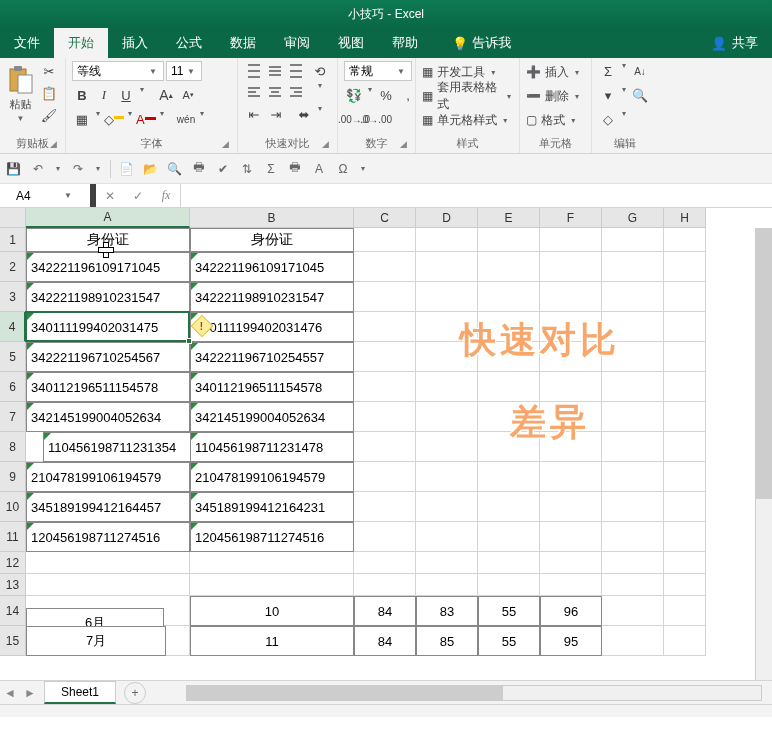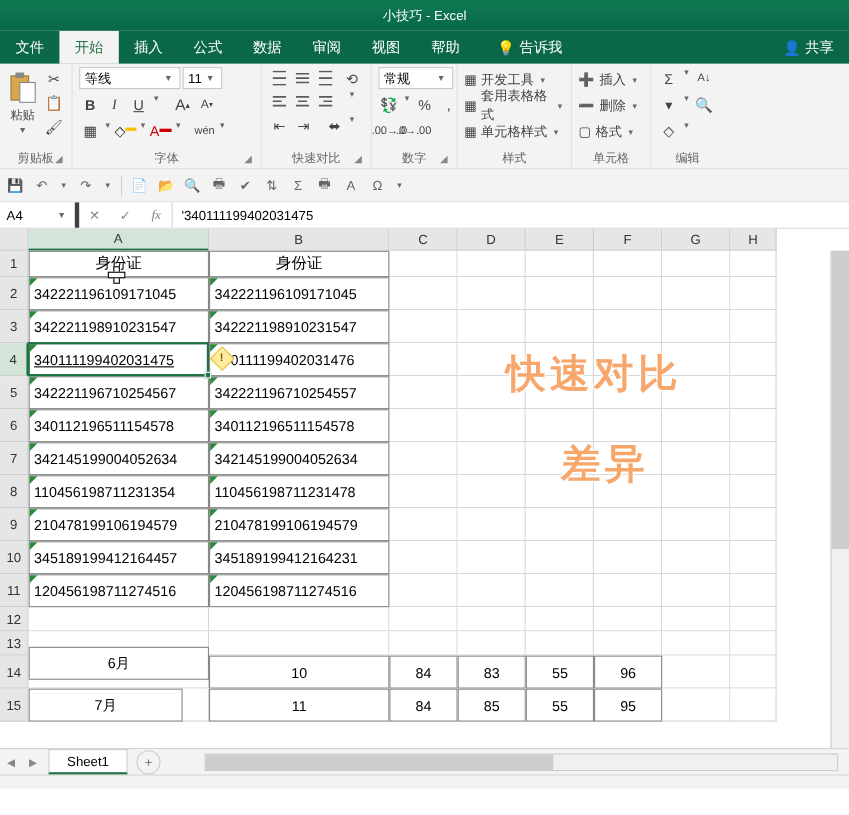--- a/index.html
+++ b/index.html
@@ -33,21 +33,21 @@
 .btn16.u{text-decoration:underline;}
 .align-grid{display:grid;grid-template-columns:repeat(3,20px);grid-template-rows:repeat(2,20px);gap:1px;}
 .align-btn{width:20px;height:20px;display:flex;align-items:center;justify-content:center;}
 .align-btn svg{width:14px;height:14px;stroke:#5a5a5a;stroke-width:1.5;}
 .num-box{width:68px;height:20px;border:1px solid #c8c8c8;background:#fff;font-size:12px;padding:0 4px;display:flex;align-items:center;justify-content:space-between;margin-bottom:2px;}
 .style-row{display:flex;align-items:center;gap:4px;height:22px;font-size:12px;color:#444;}
 .qat{height:30px;background:#f3f3f3;border-bottom:1px solid #e1e1e1;display:flex;align-items:center;padding:0 6px;gap:8px;}
 .qat .ico{color:#666;}
 .qat-sep{width:1px;height:18px;background:#d0d0d0;}
 .formula-bar{height:24px;background:#fff;border-bottom:1px solid #d4d4d4;display:flex;align-items:stretch;}
-.name-box{width:72px;border-right:4px solid #404040;display:flex;align-items:center;padding:0 6px;font-size:12px;justify-content:space-between;}
+.name-box{width:96px;border-right:6px solid #404040;display:flex;align-items:center;padding:0 16px;font-size:12px;justify-content:space-between;}
 .fb-btns{display:flex;align-items:center;border-right:1px solid #d4d4d4;}
 .fb-btn{width:28px;display:flex;align-items:center;justify-content:center;color:#888;}
 .fx{font-style:italic;font-family:serif;}
 .formula-input{flex:1;padding:0 8px;display:flex;align-items:center;font-size:12px;}
 .grid-area{position:relative;height:472px;overflow:hidden;background:#fff;}
 .corner{position:absolute;left:0;top:0;width:26px;height:20px;background:#e6e6e6;border-right:1px solid #ccc;border-bottom:1px solid #ccc;}
 .col-headers{position:absolute;left:26px;top:0;height:20px;display:flex;}
 .col-h{background:#e6e6e6;border-right:1px solid #ccc;border-bottom:1px solid #ccc;display:flex;align-items:center;justify-content:center;font-size:12px;color:#333;}
 .col-h.sel{background:#d3e5d9;border-bottom:2px solid #217346;}
 .row-headers{position:absolute;left:0;top:20px;width:26px;}
@@ -322,21 +322,20 @@
 <div class="formula-bar">
   <div class="name-box">
       <span>A4</span>
       <span class="drop">▼</span>
     </div>
   <div class="fb-btns">
     <span class="fb-btn">✕</span>
     <span class="fb-btn">✓</span>
     <span class="fb-btn fx">fx</span>
   </div>
-  <div class="formula-input">'340111199402031475</div>
 </div>
 
 <div class="grid-area">
   <div class="corner"></div>
   <div class="col-headers" id="colH">
       <div class="col-h sel" style="width: 164px;">A</div>
       <div class="col-h" style="width: 164px;">B</div>
       <div class="col-h" style="width: 62px;">C</div>
       <div class="col-h" style="width: 62px;">D</div>
       <div class="col-h" style="width: 62px;">E</div>
@@ -481,37 +480,37 @@
       <div class="cell " style="left: 452px; top: 398px; width: 62px; height: 30px;"></div>
       <div class="cell " style="left: 514px; top: 398px; width: 62px; height: 30px;"></div>
       <div class="cell " style="left: 576px; top: 398px; width: 62px; height: 30px;"></div>
       <div class="cell " style="left: 638px; top: 398px; width: 42px; height: 30px;"></div>
       <div class="cell header bordered" style="left: 0px; top: 0px; width: 164px; height: 24px;">身份证</div>
       <div class="cell header bordered" style="left: 164px; top: 0px; width: 164px; height: 24px;">身份证</div>
       <div class="cell bordered" style="left: 0px; top: 24px; width: 164px; height: 30px;">342221196109171045<span class="tri"></span></div>
       <div class="cell bordered" style="left: 164px; top: 24px; width: 164px; height: 30px;">342221196109171045<span class="tri"></span></div>
       <div class="cell bordered" style="left: 0px; top: 54px; width: 164px; height: 30px;">342221198910231547<span class="tri"></span></div>
       <div class="cell bordered" style="left: 164px; top: 54px; width: 164px; height: 30px;">342221198910231547<span class="tri"></span></div>
-      <div class="cell bordered" style="left: 0px; top: 84px; width: 164px; height: 30px; text-decoration: underline;">340111199402031475<span class="tri"></span></div>
+      <div class="cell bordered" style="left: 0px; top: 84px; width: 164px; height: 30px;">340111199402031475<span class="tri"></span></div>
       <div class="cell bordered" style="left: 164px; top: 84px; width: 164px; height: 30px;">340111199402031476<span class="tri"></span></div>
       <div class="cell bordered" style="left: 0px; top: 114px; width: 164px; height: 30px;">342221196710254567<span class="tri"></span></div>
       <div class="cell bordered" style="left: 164px; top: 114px; width: 164px; height: 30px;">342221196710254557<span class="tri"></span></div>
       <div class="cell bordered" style="left: 0px; top: 144px; width: 164px; height: 30px;">340112196511154578<span class="tri"></span></div>
       <div class="cell bordered" style="left: 164px; top: 144px; width: 164px; height: 30px;">340112196511154578<span class="tri"></span></div>
       <div class="cell bordered" style="left: 0px; top: 174px; width: 164px; height: 30px;">342145199004052634<span class="tri"></span></div>
       <div class="cell bordered" style="left: 164px; top: 174px; width: 164px; height: 30px;">342145199004052634<span class="tri"></span></div>
-      <div class="cell bordered" style="left: 0px; top: 204px; width: 164px; height: 30px;">110456198711231354<span class="tri"></span></div>
+      <div class="cell bordered" style="left: 17px; top: 204px; width: 164px; height: 30px;">110456198711231354<span class="tri"></span></div>
       <div class="cell bordered" style="left: 164px; top: 204px; width: 164px; height: 30px;">110456198711231478<span class="tri"></span></div>
       <div class="cell bordered" style="left: 0px; top: 234px; width: 164px; height: 30px;">210478199106194579<span class="tri"></span></div>
       <div class="cell bordered" style="left: 164px; top: 234px; width: 164px; height: 30px;">210478199106194579<span class="tri"></span></div>
       <div class="cell bordered" style="left: 0px; top: 264px; width: 164px; height: 30px;">345189199412164457<span class="tri"></span></div>
       <div class="cell bordered" style="left: 164px; top: 264px; width: 164px; height: 30px;">345189199412164231<span class="tri"></span></div>
       <div class="cell bordered" style="left: 0px; top: 294px; width: 164px; height: 30px;">120456198711274516<span class="tri"></span></div>
       <div class="cell bordered" style="left: 164px; top: 294px; width: 164px; height: 30px;">120456198711274516<span class="tri"></span></div>
-      <div class="cell bordered center" style="left: 0px; top: 360px; width: 164px; height: 30px;">6月</div>
+      <div class="cell bordered center" style="left: 0px; top: 380px; width: 138px; height: 30px;">6月</div>
       <div class="cell bordered center" style="left: 164px; top: 368px; width: 164px; height: 30px;">10</div>
       <div class="cell bordered center" style="left: 328px; top: 368px; width: 62px; height: 30px;">84</div>
       <div class="cell bordered center" style="left: 390px; top: 368px; width: 62px; height: 30px;">83</div>
       <div class="cell bordered center" style="left: 452px; top: 368px; width: 62px; height: 30px;">55</div>
       <div class="cell bordered center" style="left: 514px; top: 368px; width: 62px; height: 30px;">96</div>
       <div class="cell bordered center" style="left: 0px; top: 398px; width: 140px; height: 30px;">7月</div>
       <div class="cell bordered center" style="left: 164px; top: 398px; width: 164px; height: 30px;">11</div>
       <div class="cell bordered center" style="left: 328px; top: 398px; width: 62px; height: 30px;">84</div>
       <div class="cell bordered center" style="left: 390px; top: 398px; width: 62px; height: 30px;">85</div>
       <div class="cell bordered center" style="left: 452px; top: 398px; width: 62px; height: 30px;">55</div>

